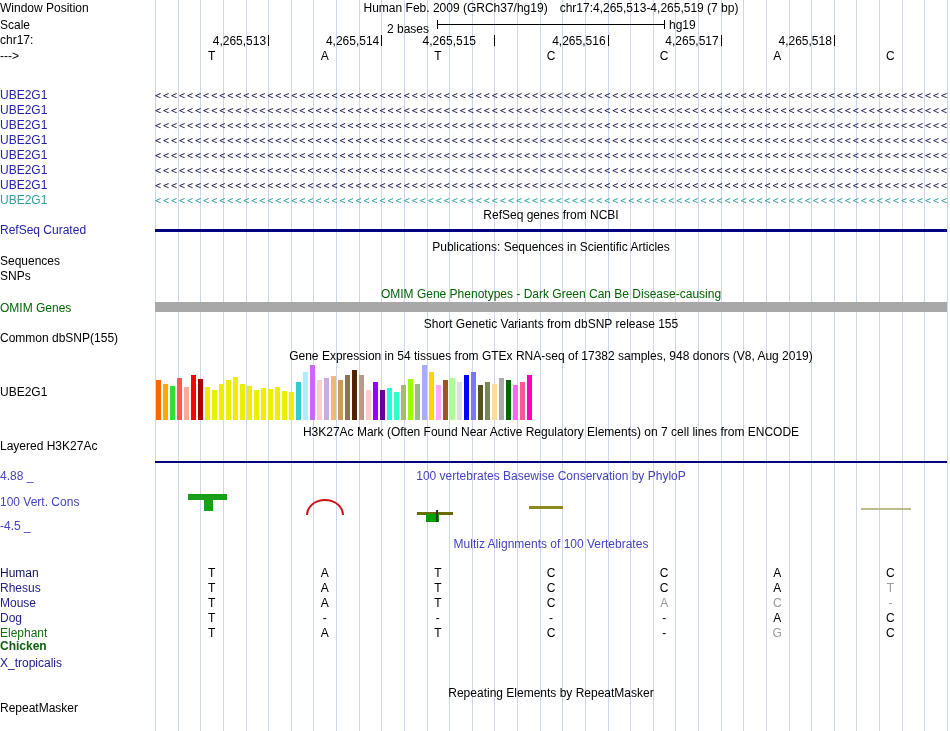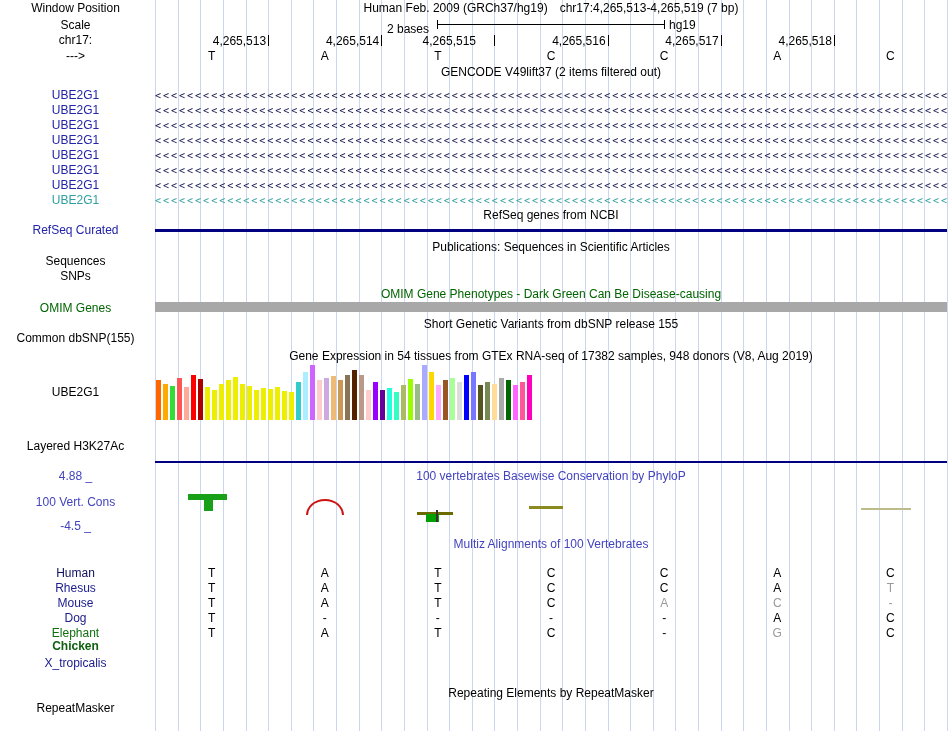--- a/index.html
+++ b/index.html
@@ -2,21 +2,21 @@
 <html><head>
 <meta charset="utf-8">
 <style>
   html,body{margin:0;padding:0;background:#fff}
   #browser{position:relative;width:950px;height:731px;background:#fff;overflow:hidden;
            font-family:"Liberation Sans","DejaVu Sans",sans-serif;font-size:12px;color:#000}
   #grid{position:absolute;left:155px;top:0;width:793px;height:731px;z-index:0}
   .gridline{position:absolute;top:0;height:100%;width:1px;background:#ccd6ef}
   .row{position:absolute;left:0;width:950px;line-height:15px;z-index:1}
   .srow{position:absolute;left:0;width:950px;height:15px;line-height:15px;z-index:1}
-  .lbl{position:absolute;left:0;top:0;width:151px;height:100%;text-align:center;padding-right:12px;
+  .lbl{position:absolute;left:0;top:0;width:151px;height:100%;text-align:left;padding-right:12px;
        white-space:nowrap;overflow:hidden}
   .trk{position:absolute;left:155px;top:0;width:792px;height:100%}
   .tcenter{text-align:center;white-space:nowrap}
   .green{color:#006400}
   .blue{color:#4343bf}
   .scale-text{position:absolute;left:0;top:4px;width:274px;text-align:right}
   .scale-bar{position:absolute;left:282px;top:3px;width:226px;height:9px;
              border-left:1px solid #000;border-right:1px solid #000}
   .scale-bar::before{content:"";position:absolute;left:0;right:0;top:4px;height:1px;background:#000}
   .asm{position:absolute;left:514px;top:0}
@@ -113,23 +113,20 @@
         <span class="base" style="left: 56.5714px;">T</span>
         <span class="base" style="left: 169.714px;">A</span>
         <span class="base" style="left: 282.857px;">T</span>
         <span class="base" style="left: 396px;">C</span>
         <span class="base" style="left: 509.143px;">C</span>
         <span class="base" style="left: 622.286px;">A</span>
         <span class="base" style="left: 735.429px;">C</span>
       </div>
   </div>
 
-  <div class="row" style="top:65px;height:15px">
-    <div class="trk tcenter">GENCODE V49lift37 (2 items filtered out)</div>
-  </div>
   <div id="gencode-rows" style="position:absolute;top:88px;left:0;width:950px;height:120px;z-index:1">
       <div class="srow" style="top: 0px;">
         <div class="lbl" style="color: rgb(34, 34, 170);">UBE2G1</div>
         <div class="trk">
           <div class="chev" style="color: rgb(16, 16, 72);">&lt;&lt;&lt;&lt;&lt;&lt;&lt;&lt;&lt;&lt;&lt;&lt;&lt;&lt;&lt;&lt;&lt;&lt;&lt;&lt;&lt;&lt;&lt;&lt;&lt;&lt;&lt;&lt;&lt;&lt;&lt;&lt;&lt;&lt;&lt;&lt;&lt;&lt;&lt;&lt;&lt;&lt;&lt;&lt;&lt;&lt;&lt;&lt;&lt;&lt;&lt;&lt;&lt;&lt;&lt;&lt;&lt;&lt;&lt;&lt;&lt;&lt;&lt;&lt;&lt;&lt;&lt;&lt;&lt;&lt;&lt;&lt;&lt;&lt;&lt;&lt;&lt;&lt;&lt;&lt;&lt;&lt;&lt;&lt;&lt;&lt;&lt;&lt;&lt;&lt;&lt;&lt;&lt;&lt;&lt;&lt;&lt;&lt;&lt;&lt;&lt;&lt;&lt;&lt;&lt;&lt;&lt;&lt;&lt;&lt;</div>
         </div>
       </div>
       <div class="srow" style="top: 15px;">
         <div class="lbl" style="color: rgb(34, 34, 170);">UBE2G1</div>
         <div class="trk">
@@ -267,20 +264,23 @@
         <div class="gbar" style="left: 330px; height: 38px; background: rgb(119, 136, 85);"></div>
         <div class="gbar" style="left: 337px; height: 36px; background: rgb(255, 221, 153);"></div>
         <div class="gbar" style="left: 344px; height: 42px; background: rgb(170, 170, 170);"></div>
         <div class="gbar" style="left: 351px; height: 40px; background: rgb(0, 102, 0);"></div>
         <div class="gbar" style="left: 358px; height: 35px; background: rgb(255, 102, 255);"></div>
         <div class="gbar" style="left: 365px; height: 38px; background: rgb(255, 85, 153);"></div>
         <div class="gbar" style="left: 372px; height: 45px; background: rgb(255, 0, 187);"></div>
       </div>
   </div>
 
+  <div class="row" style="top:425px;height:14px">
+    <div class="trk tcenter">H3K27Ac Mark (Often Found Near Active Regulatory Elements) on 7 cell lines from ENCODE</div>
+  </div>
   <div class="row" style="top:439px;height:15px">
     <div class="lbl">Layered H3K27Ac</div>
   </div>
   <div class="row" style="top:461px;height:3px">
     <div class="trk">
         <div class="h3kline"></div>
       </div>
   </div>
 
   <div class="row" style="top:469px;height:14px">

